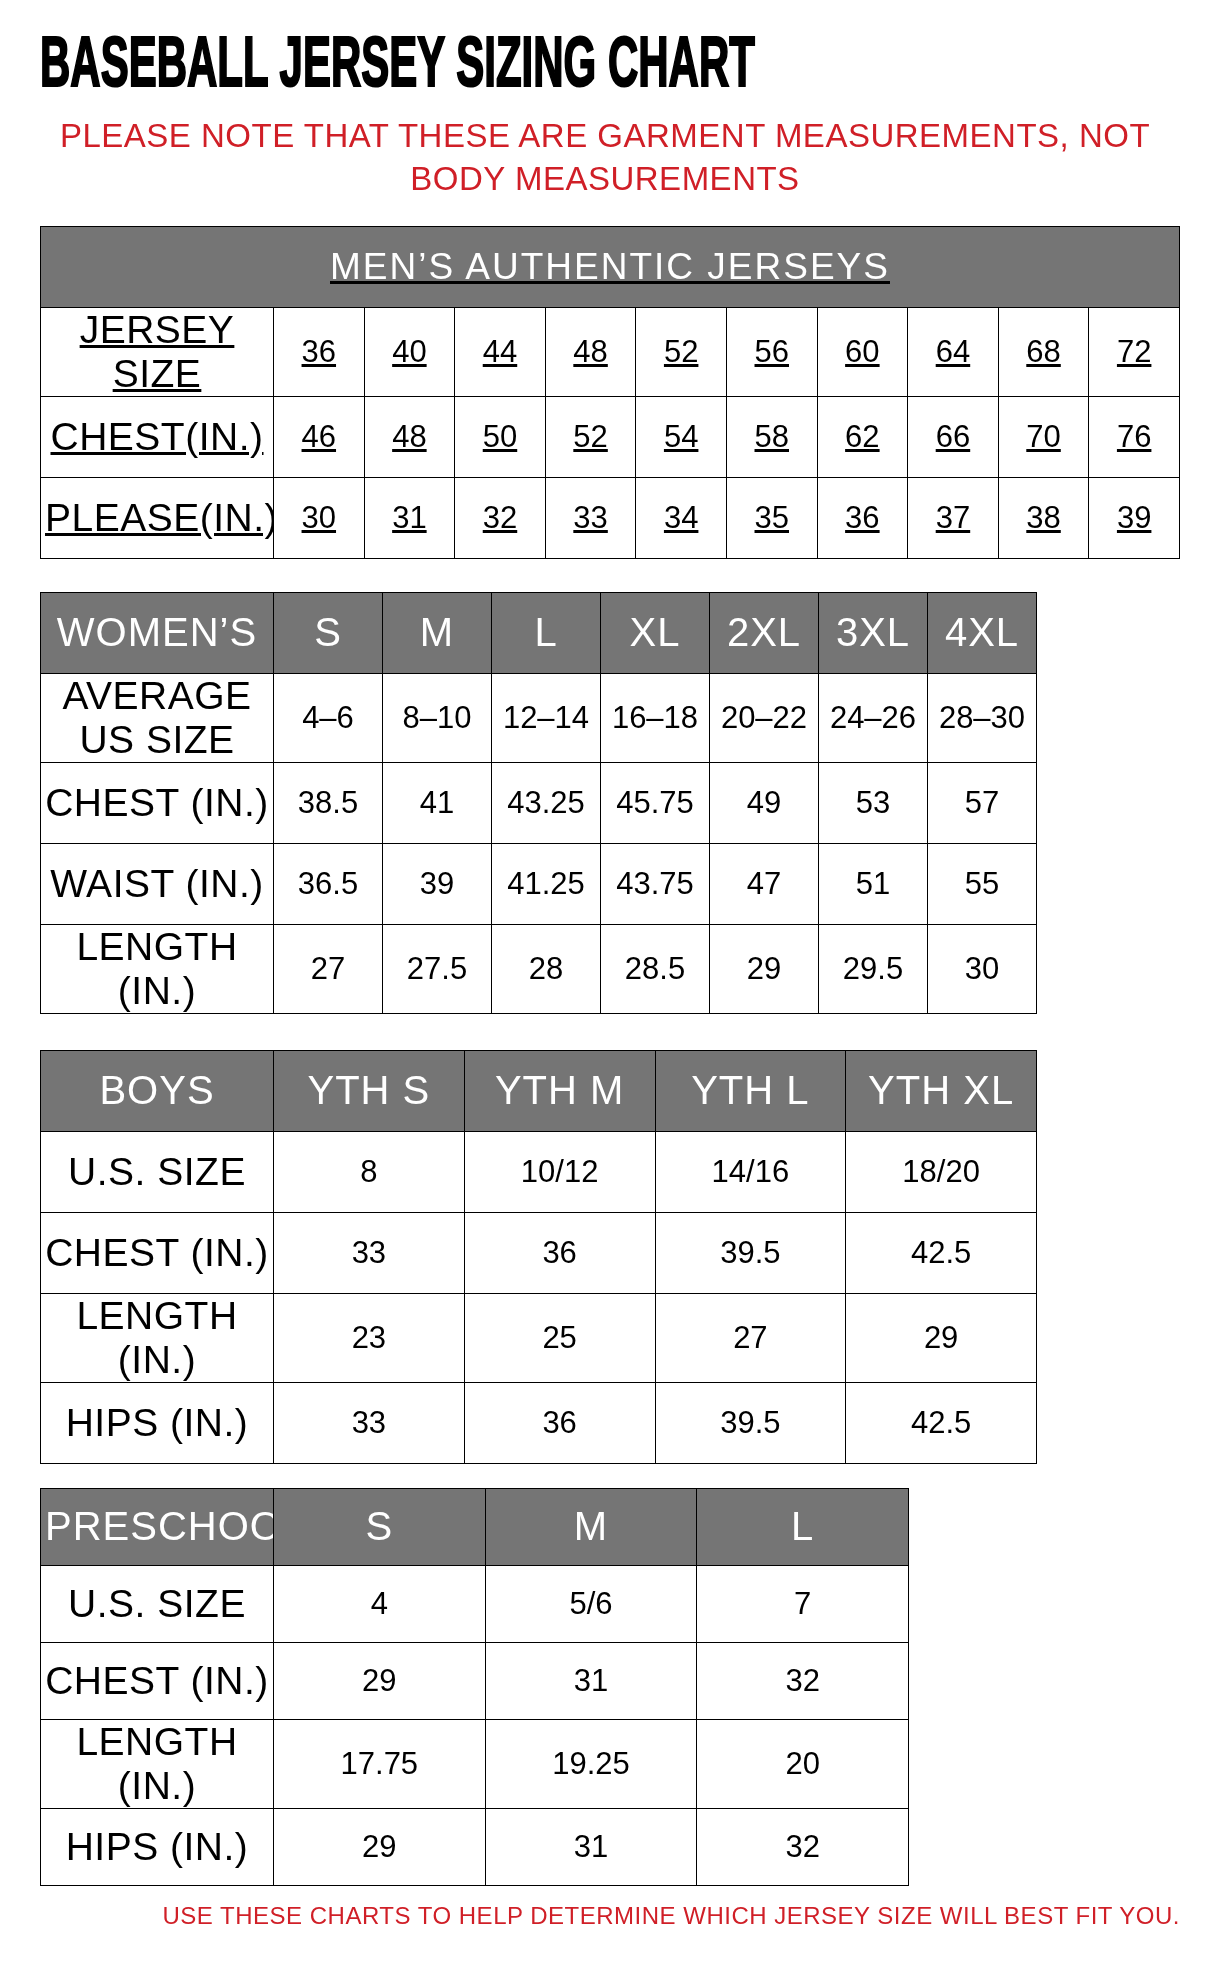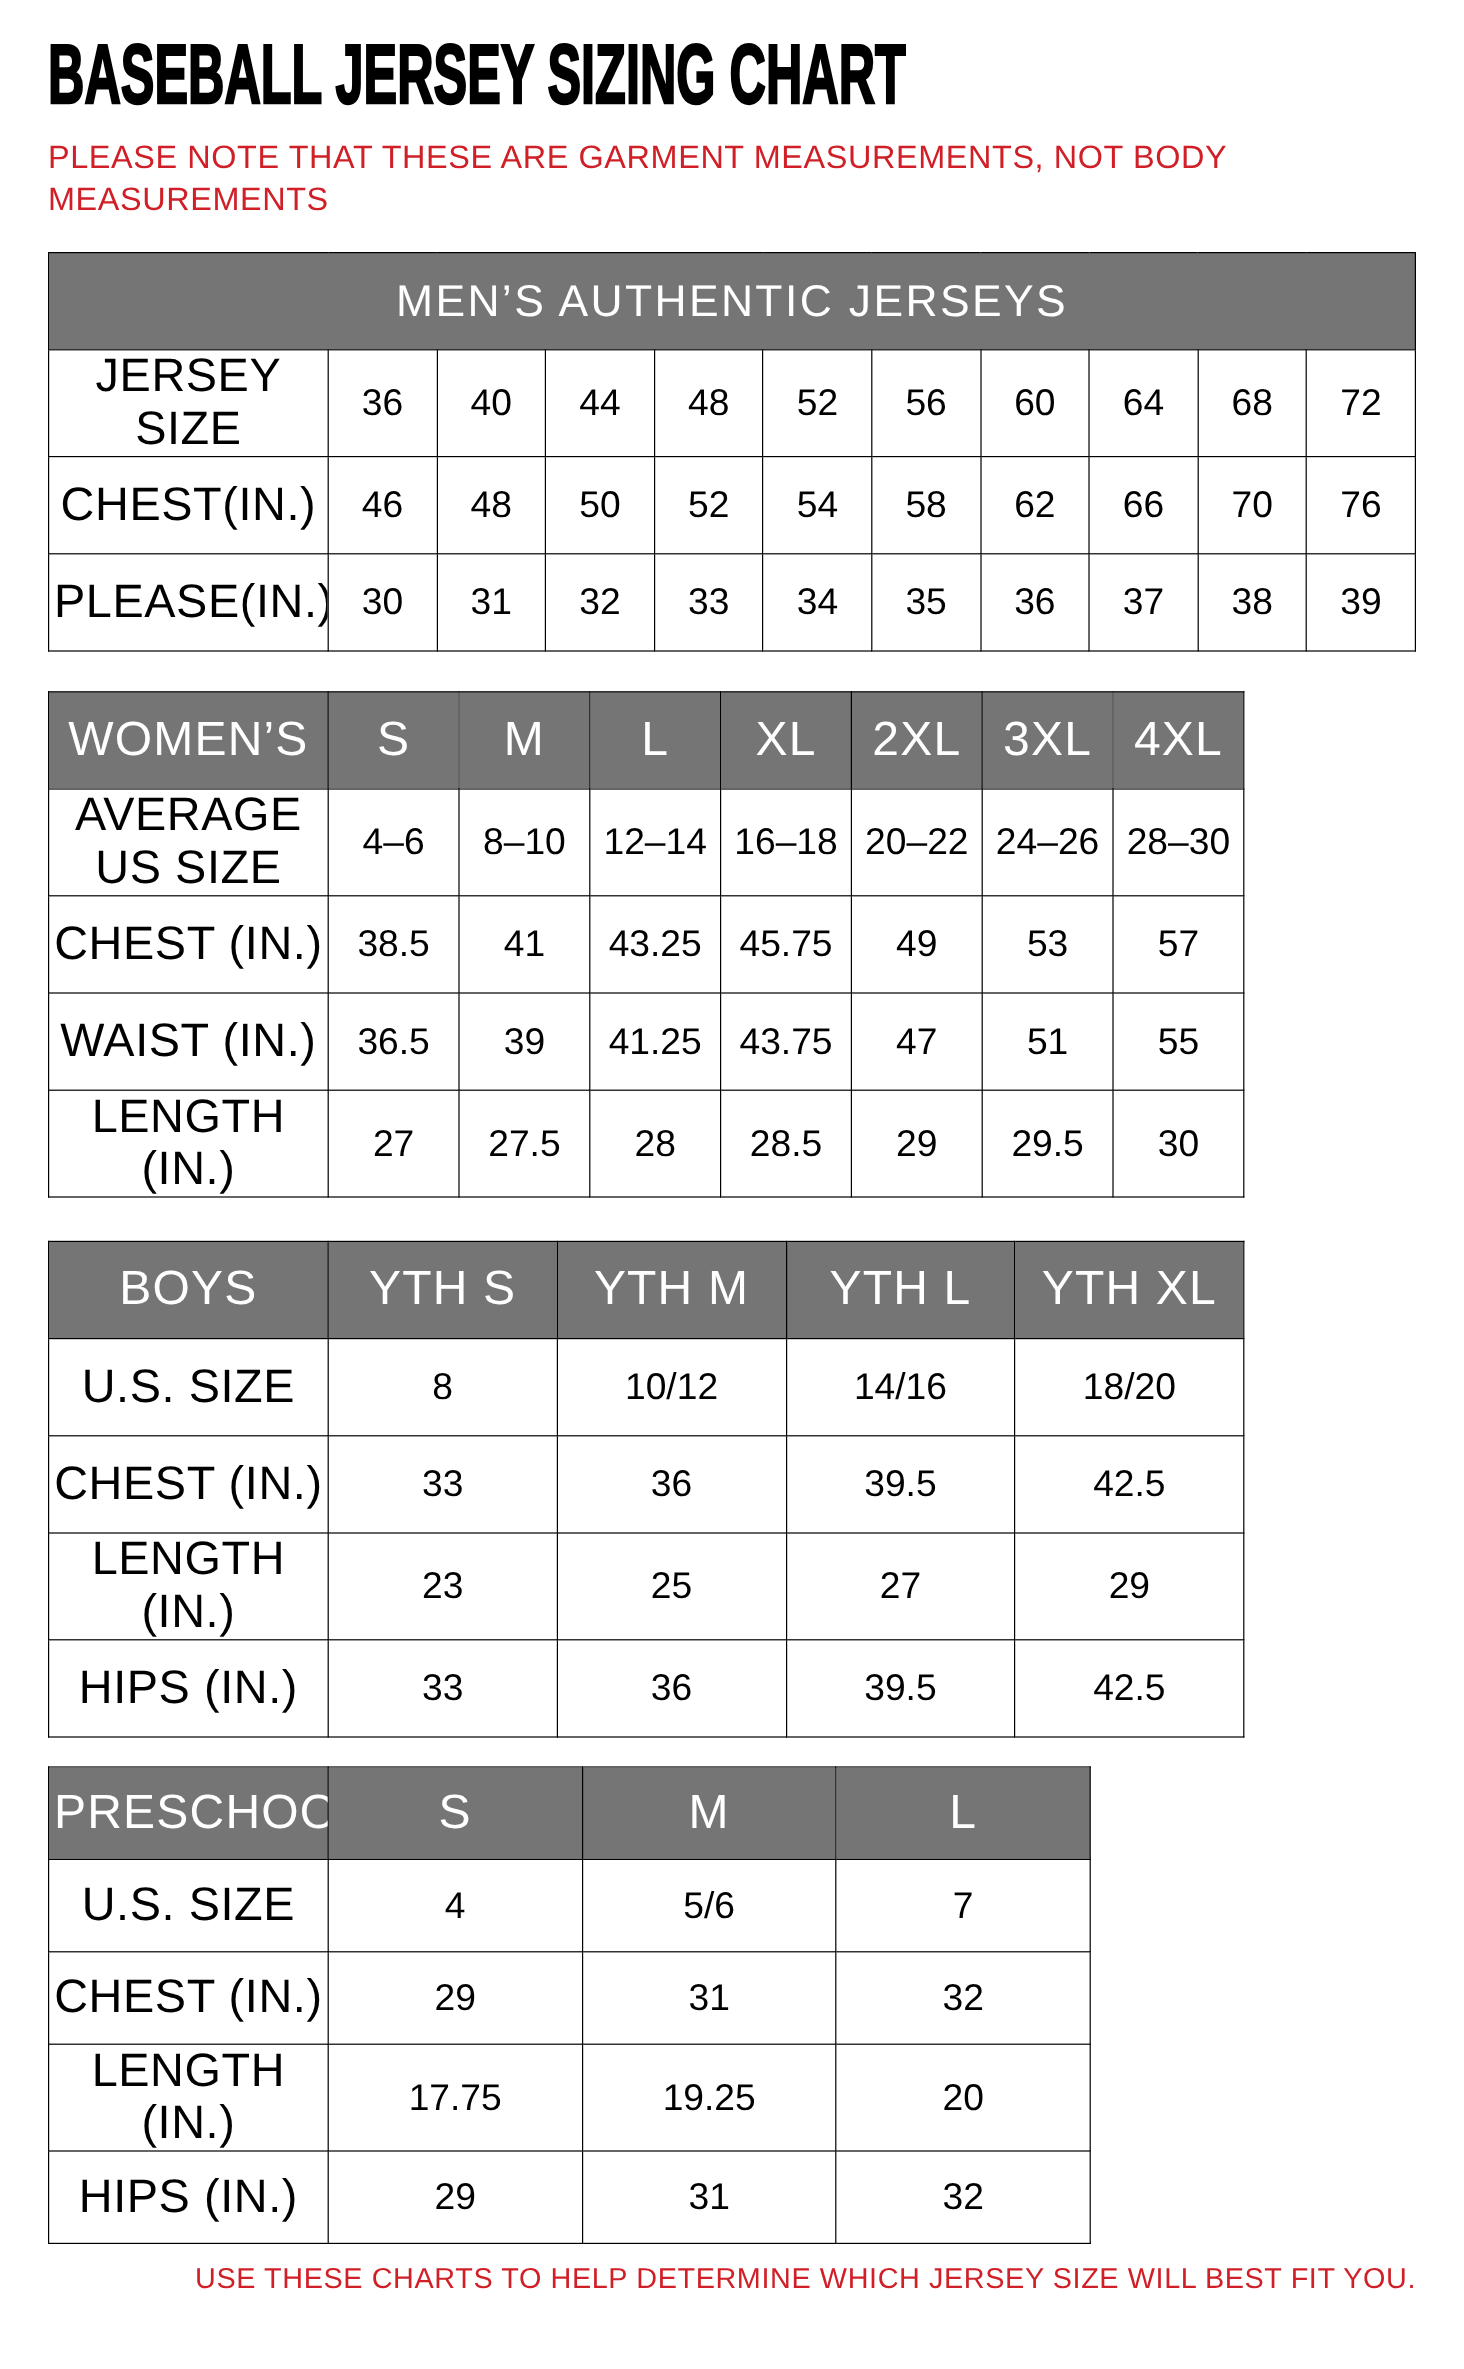--- a/index.html
+++ b/index.html
@@ -16,33 +16,34 @@
   }
   
   .title{
     margin:0;font-size:70px;line-height:1.05;font-weight:bold;
     letter-spacing:0px;white-space:nowrap;color:#000;
     -webkit-text-stroke:2.2px #000;
     transform:scaleX(0.60);transform-origin:left top;
   }
   .note{
     margin:14px 0 0 0;width:1130px;
-    font-size:27px;line-height:1.32;letter-spacing:0.5px;
+    font-size:33px;line-height:1.32;letter-spacing:0.5px;
     color:var(--red);
+    text-align:center;
   }
   .footer-note{
     margin:16px 0 0 0;white-space:nowrap;
     font-size:24px;letter-spacing:0.5px;color:var(--red);text-align:right;
   }
   
   table.tbl{
     border-collapse:collapse;table-layout:fixed;
     margin-top:33px;
   }
-  table.mens{width:1140px;margin-top:25px;}
+  table.mens{width:1140px;margin-top:25px;text-decoration:underline;}
   table.womens{width:997px;margin-top:33px;}
   table.boys{width:997px;margin-top:36px;}
   table.preschool{width:869px;margin-top:24px;}
   col.c0{width:233px;}
 
   .tbl td,.tbl th{
     border:1px solid var(--border);
     text-align:center;vertical-align:middle;
     height:80px;padding:0 4px;overflow:hidden;
     font-weight:normal;

